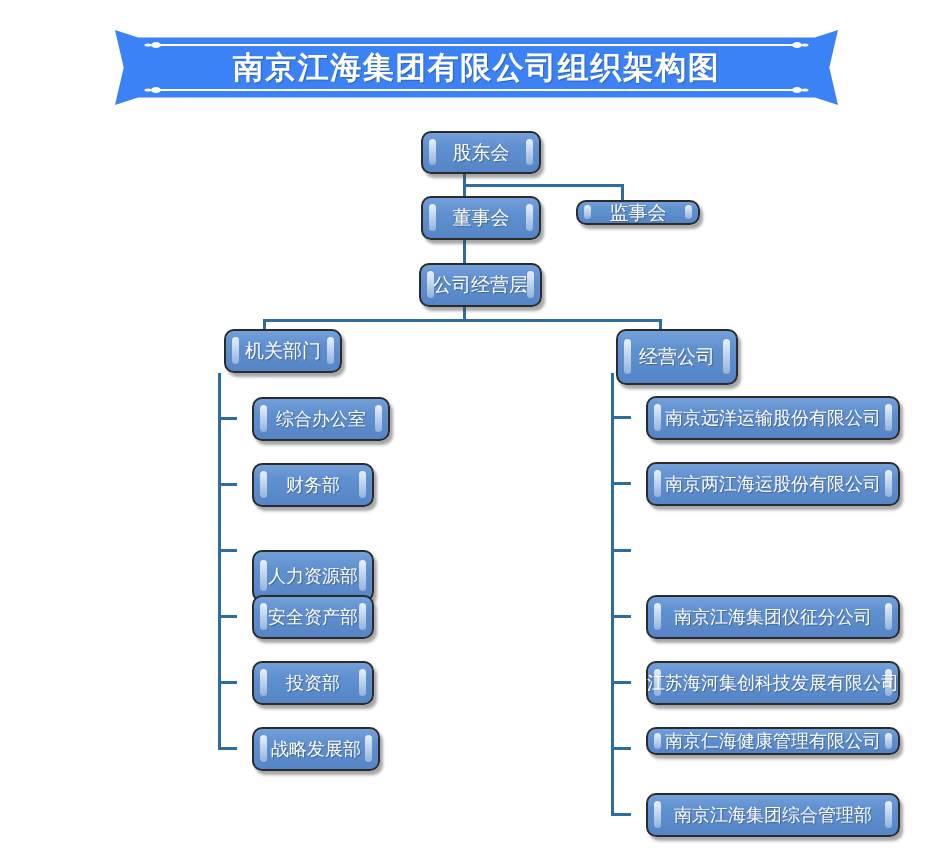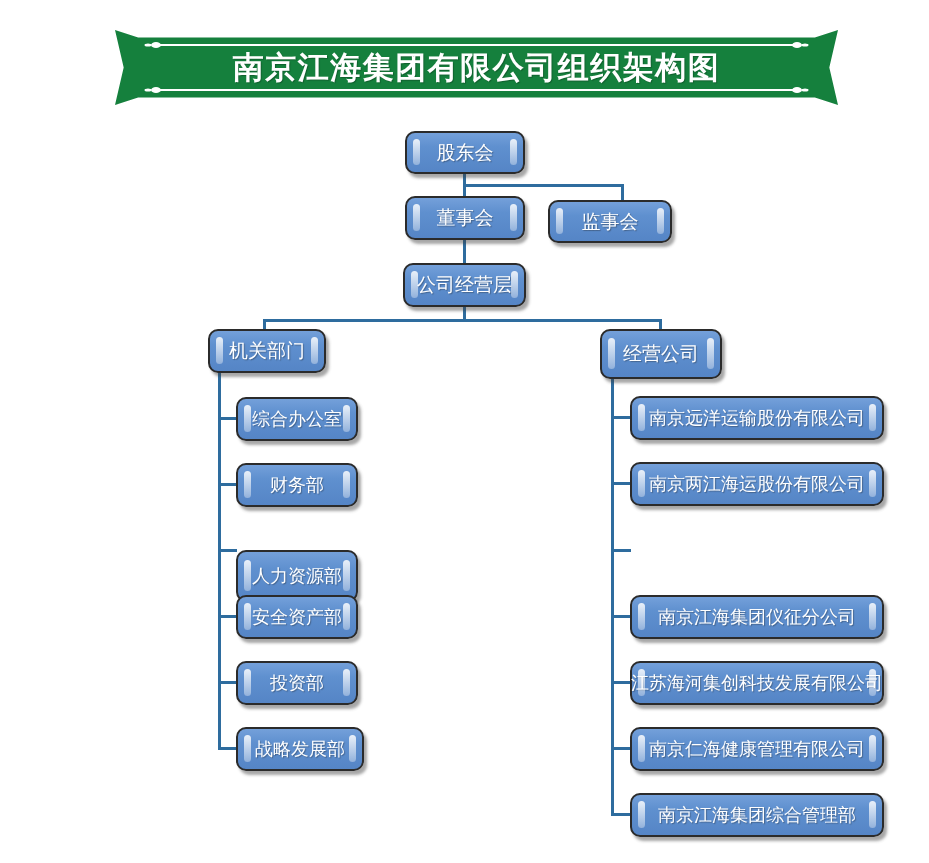--- a/index.html
+++ b/index.html
@@ -2,21 +2,21 @@
 <html><head>
 <meta charset="utf-8">
 <style>
   html,body{margin:0;padding:0;background:#ffffff;}
   body{font-family:"Liberation Sans","DejaVu Sans",sans-serif;}
   #canvas{position:relative;width:929px;height:863px;background:#ffffff;overflow:hidden;}
 
   
   .banner{
     position:absolute;left:115px;top:30px;width:723px;height:75px;
-    background:#15803d;
+    background:#3b82f6;
     clip-path:polygon(3.2% 10%,96.8% 10%,100% 0%,98.8% 50%,100% 100%,96.8% 90%,3.2% 90%,0% 100%,1.2% 50%,0% 0%);
     display:flex;align-items:center;justify-content:center;
   }
   .banner-title{
     color:#ffffff;font-size:31px;font-weight:bold;letter-spacing:1.5px;
     text-shadow:1px 1px 1px rgba(0,0,0,.25);white-space:nowrap;
   }
   .deco-line{
     position:absolute;left:40px;width:643px;height:2px;background:#ffffff;border-radius:1px;
   }
@@ -26,20 +26,21 @@
   .bead.right{right:-4px;box-shadow:8px 0 0 -1.5px #ffffff;}
 
   
   .node{
     position:absolute;
     background:linear-gradient(180deg,#74A0DA 0%,#5F90CF 35%,#5585C6 100%);
     border:2px solid #2B2B2B;border-radius:10px;
     box-shadow:3px 4px 3px rgba(60,60,60,.45);
     display:flex;align-items:center;justify-content:center;
     box-sizing:border-box;
+    margin-left:16px;
   }
   .node::before,.node::after{
     content:"";position:absolute;top:16%;height:66%;width:7px;border-radius:4px;
     background:linear-gradient(180deg,rgba(255,255,255,.85),rgba(255,255,255,.35));
   }
   .node::before{left:6px;} .node::after{right:6px;}
   .node span{
     color:#ffffff;font-size:18px;white-space:nowrap;
     text-shadow:1px 1px 1px rgba(30,30,30,.35);
   }
@@ -91,34 +92,34 @@
   <div class="conn h" style="left:611px;top:681px;width:20px"></div>
   <div class="conn h" style="left:611px;top:747px;width:20px"></div>
   <div class="conn h" style="left:611px;top:813px;width:20px"></div>
 
   <div class="node lvl1" style="left:405px;top:131px;width:120px;height:43px">
     <span>股东会</span>
   </div>
   <div class="node lvl1" style="left:405px;top:196px;width:120px;height:44px">
     <span>董事会</span>
   </div>
-  <div class="node lvl1" style="left:548px;top:200px;width:124px;height:43px">
+  <div class="node lvl1" style="left:560px;top:200px;width:124px;height:25px">
     <span>监事会</span>
   </div>
   <div class="node lvl1" style="left:403px;top:263px;width:123px;height:44px">
     <span>公司经营层</span>
   </div>
   <div class="node lvl1" style="left:208px;top:329px;width:118px;height:44px">
     <span>机关部门</span>
   </div>
-  <div class="node lvl1" style="left:600px;top:329px;width:122px;height:50px">
+  <div class="node lvl1" style="left:600px;top:329px;width:122px;height:56px">
     <span>经营公司</span>
   </div>
 
-  <div class="node" style="left:236px;top:397px;width:122px;height:44px">
+  <div class="node" style="left:236px;top:397px;width:138px;height:44px">
     <span>综合办公室</span>
   </div>
   <div class="node" style="left:236px;top:463px;width:122px;height:44px">
     <span>财务部</span>
   </div>
   <div class="node" style="left:236px;top:550px;width:122px;height:52px">
     <span>人力资源部</span>
   </div>
   <div class="node" style="left:236px;top:595px;width:122px;height:44px">
     <span>安全资产部</span>
@@ -135,20 +136,20 @@
   </div>
   <div class="node" style="left:630px;top:462px;width:254px;height:44px">
     <span>南京两江海运股份有限公司</span>
   </div>
   <div class="node" style="left:630px;top:595px;width:254px;height:44px">
     <span>南京江海集团仪征分公司</span>
   </div>
   <div class="node" style="left:630px;top:661px;width:254px;height:44px">
     <span>江苏海河集创科技发展有限公司</span>
   </div>
-  <div class="node" style="left:630px;top:727px;width:254px;height:44px">
+  <div class="node" style="left:630px;top:727px;width:254px;height:28px">
     <span>南京仁海健康管理有限公司</span>
   </div>
   <div class="node" style="left:630px;top:793px;width:254px;height:44px">
     <span>南京江海集团综合管理部</span>
   </div>
 
 </div>
 
 </body></html>

